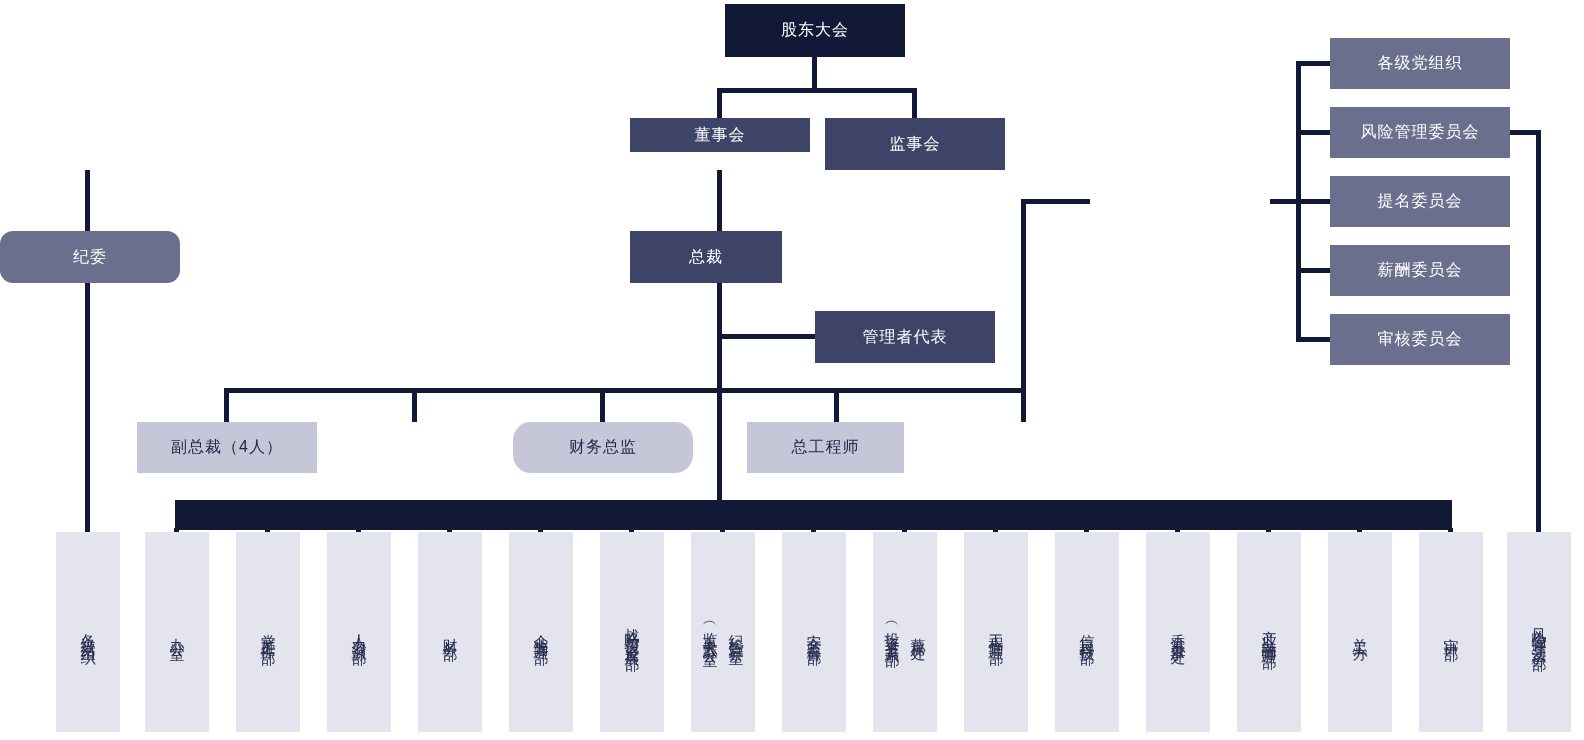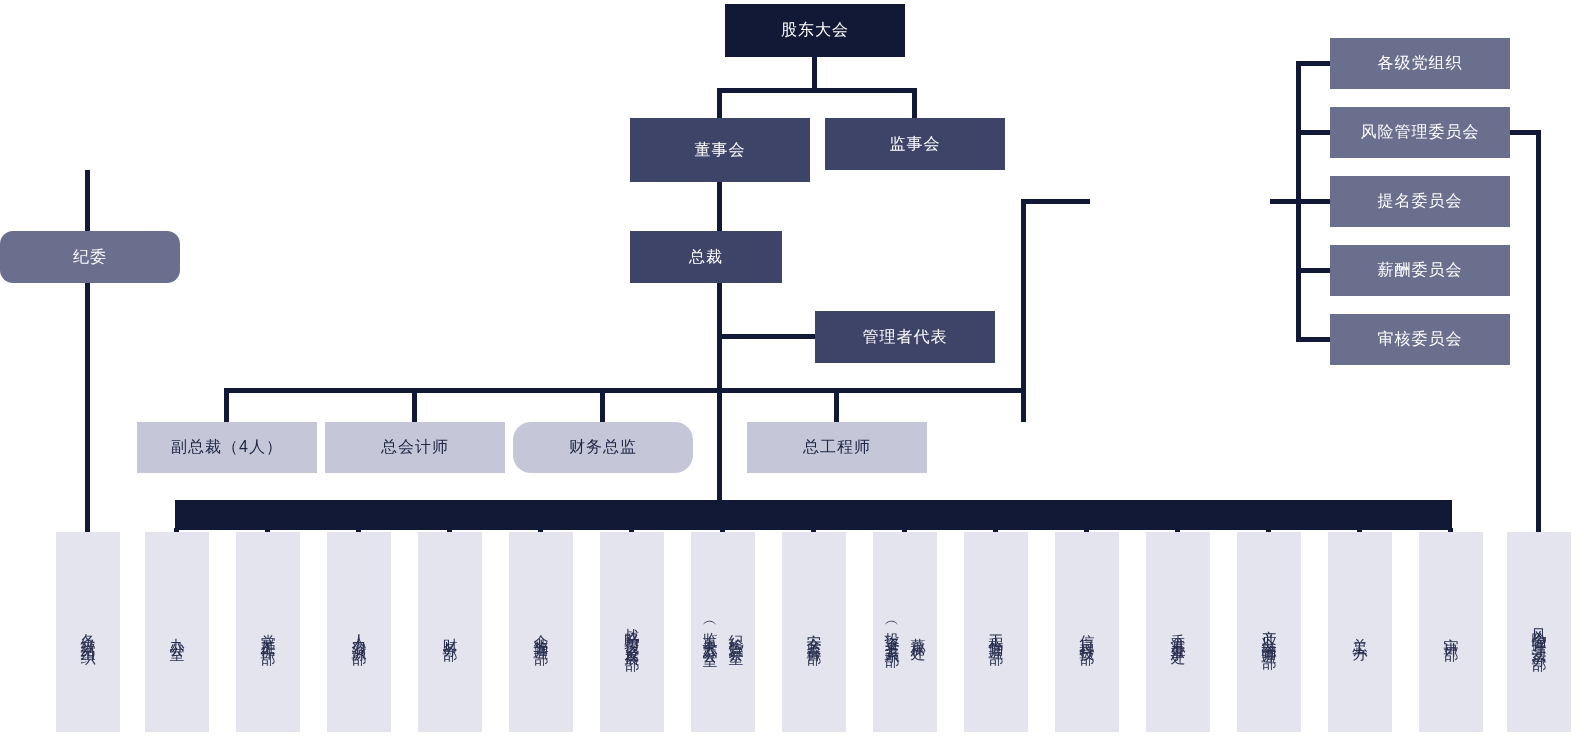--- a/index.html
+++ b/index.html
@@ -77,21 +77,21 @@
   <div class="line" style="left:1084px;top:528px;width:5px;height:6px;"></div>
   <div class="line" style="left:1175px;top:528px;width:5px;height:6px;"></div>
   <div class="line" style="left:1266px;top:528px;width:5px;height:6px;"></div>
   <div class="line" style="left:1357px;top:528px;width:5px;height:6px;"></div>
   <div class="line" style="left:1448px;top:528px;width:5px;height:6px;"></div>
 
   <div class="box c-darkest" style="left:725px;top:4px;width:180px;height:53px;">
     <span>股东大会</span>
   </div>
 
-  <div class="box c-dark" style="left:630px;top:118px;width:180px;height:64px;">
+  <div class="box c-dark" style="left:630px;top:118px;width:180px;height:34px;">
     <span>董事会</span>
   </div>
 
   <div class="box c-dark" style="left:825px;top:118px;width:180px;height:52px;">
     <span>监事会</span>
   </div>
 
 
   <div class="box c-mid" style="left:0px;top:231px;width:180px;height:52px;border-radius:13px;">
     <span>纪委</span>
@@ -118,27 +118,24 @@
   <div class="box c-mid" style="left:1330px;top:245px;width:180px;height:51px;">
     <span>薪酬委员会</span>
   </div>
   <div class="box c-mid" style="left:1330px;top:314px;width:180px;height:51px;">
     <span>审核委员会</span>
   </div>
 
   <div class="box c-light" style="left:137px;top:422px;width:180px;height:51px;">
     <span>副总裁（4人）</span>
   </div>
-  <div class="box c-light" style="left:325px;top:422px;width:180px;height:51px;">
-    <span>总会计师</span>
-  </div>
   <div class="box c-light" style="left:513px;top:422px;width:180px;height:51px;border-radius:18px;">
     <span>财务总监</span>
   </div>
-  <div class="box c-light" style="left:747px;top:422px;width:180px;height:51px;">
+  <div class="box c-light" style="left:747px;top:422px;width:157px;height:51px;">
     <span>总工程师</span>
   </div>
 
   <div class="box c-lighter" style="left:56px;top:532px;width:64px;height:200px;">
     <span class="vtext">各级党组织</span>
   </div>
 
   <div class="box c-lighter" style="left:145px;top:532px;width:64px;height:200px;">
     <span class="vtext">办公室</span>
   </div>

